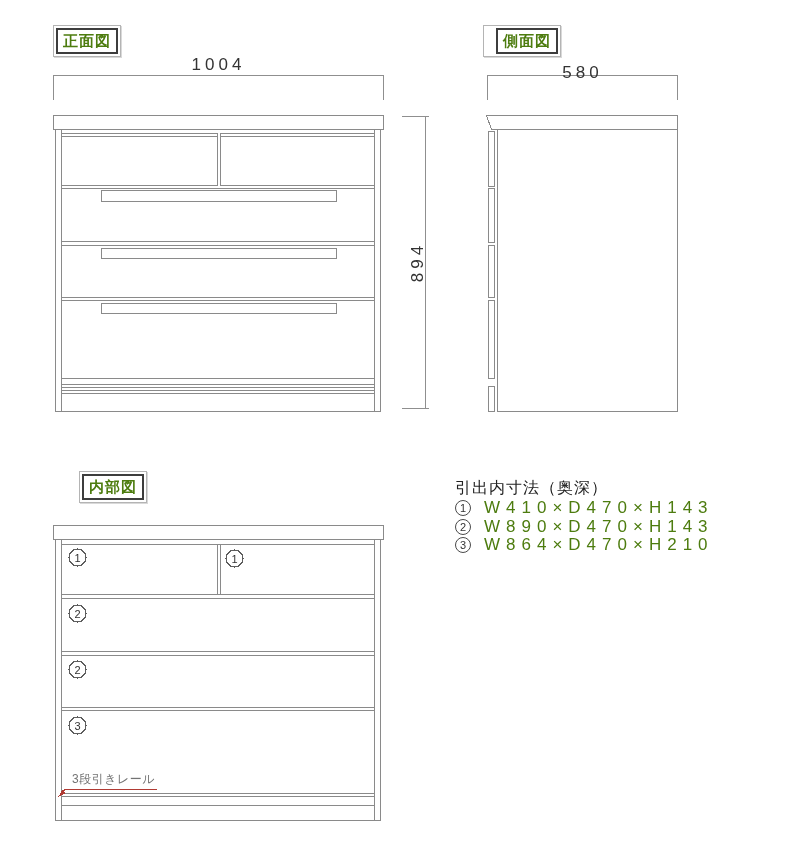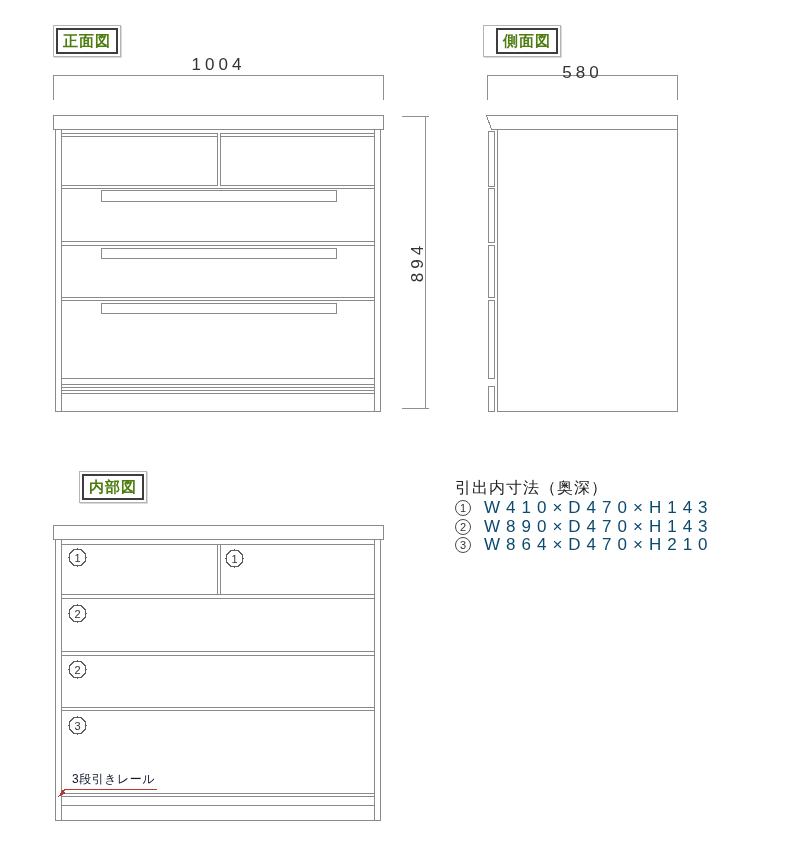--- a/index.html
+++ b/index.html
@@ -38,26 +38,26 @@
 
   
   .spec { position:absolute; left:455px; top:478px; color:#222222; }
   .spec-title { font-size:16px; letter-spacing:1px; white-space:nowrap; }
   .spec-row { display:flex; align-items:center; height:18.5px; }
   .spec-mark {
     flex:0 0 auto; width:14px; height:14px; border:1.5px solid #4a4a4a;
     border-radius:50%; font-size:11px; line-height:14px; text-align:center;
     color:#333333; margin-right:13px;
   }
-  .spec-dims { font-size:17px; letter-spacing:6px; white-space:nowrap; color:#0c4a6e; }
+  .spec-dims { font-size:17px; letter-spacing:6px; white-space:nowrap; color:#4d7c0f; }
 
   
   .rail-note {
     position:absolute; left:72px; top:771px; font-size:12px;
-    letter-spacing:0.5px; color:#0f172a; white-space:nowrap;
+    letter-spacing:0.5px; color:#737373; white-space:nowrap;
   }
 </style>
 </head>
 <body>
 
 <div class="canvas">
 
   <svg width="800" height="845" viewBox="0 0 800 845" shape-rendering="crispEdges">
 
     <g>

